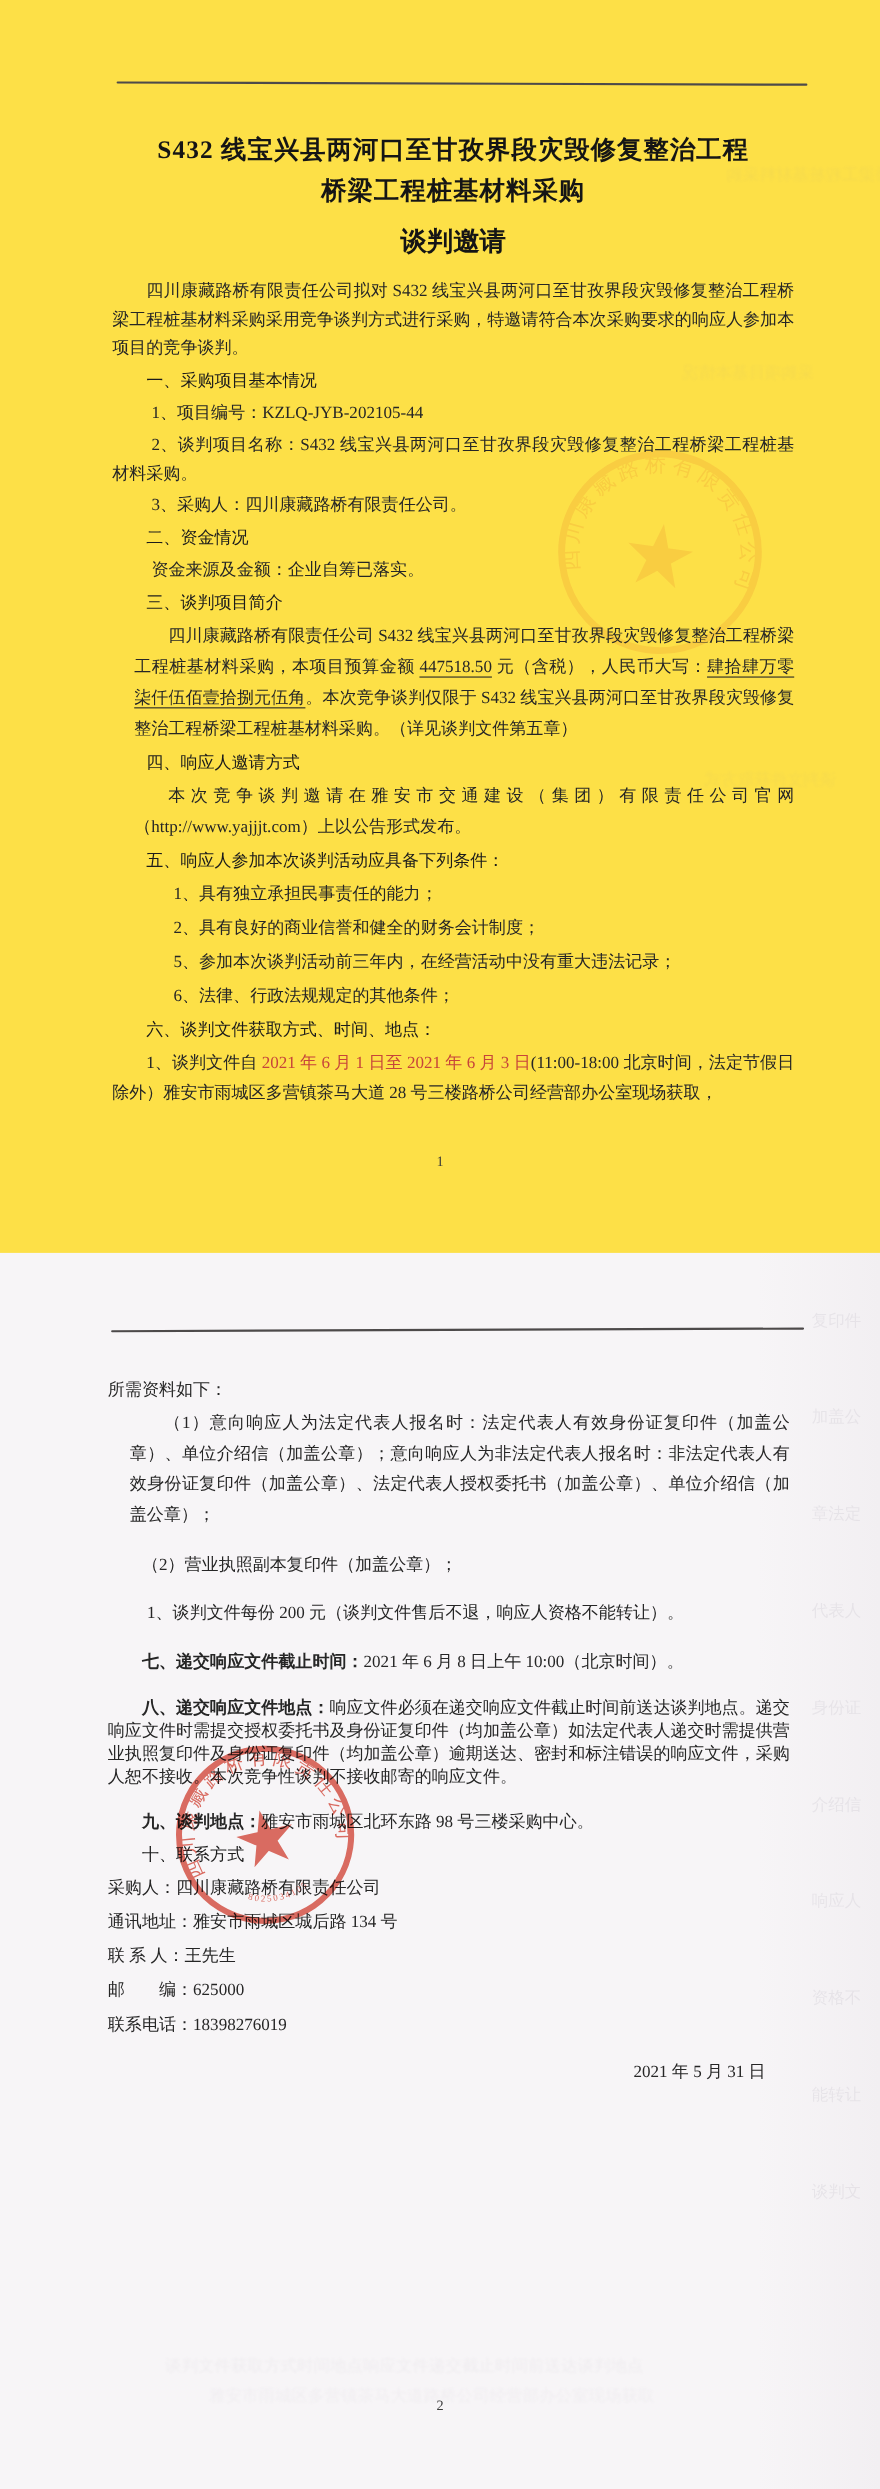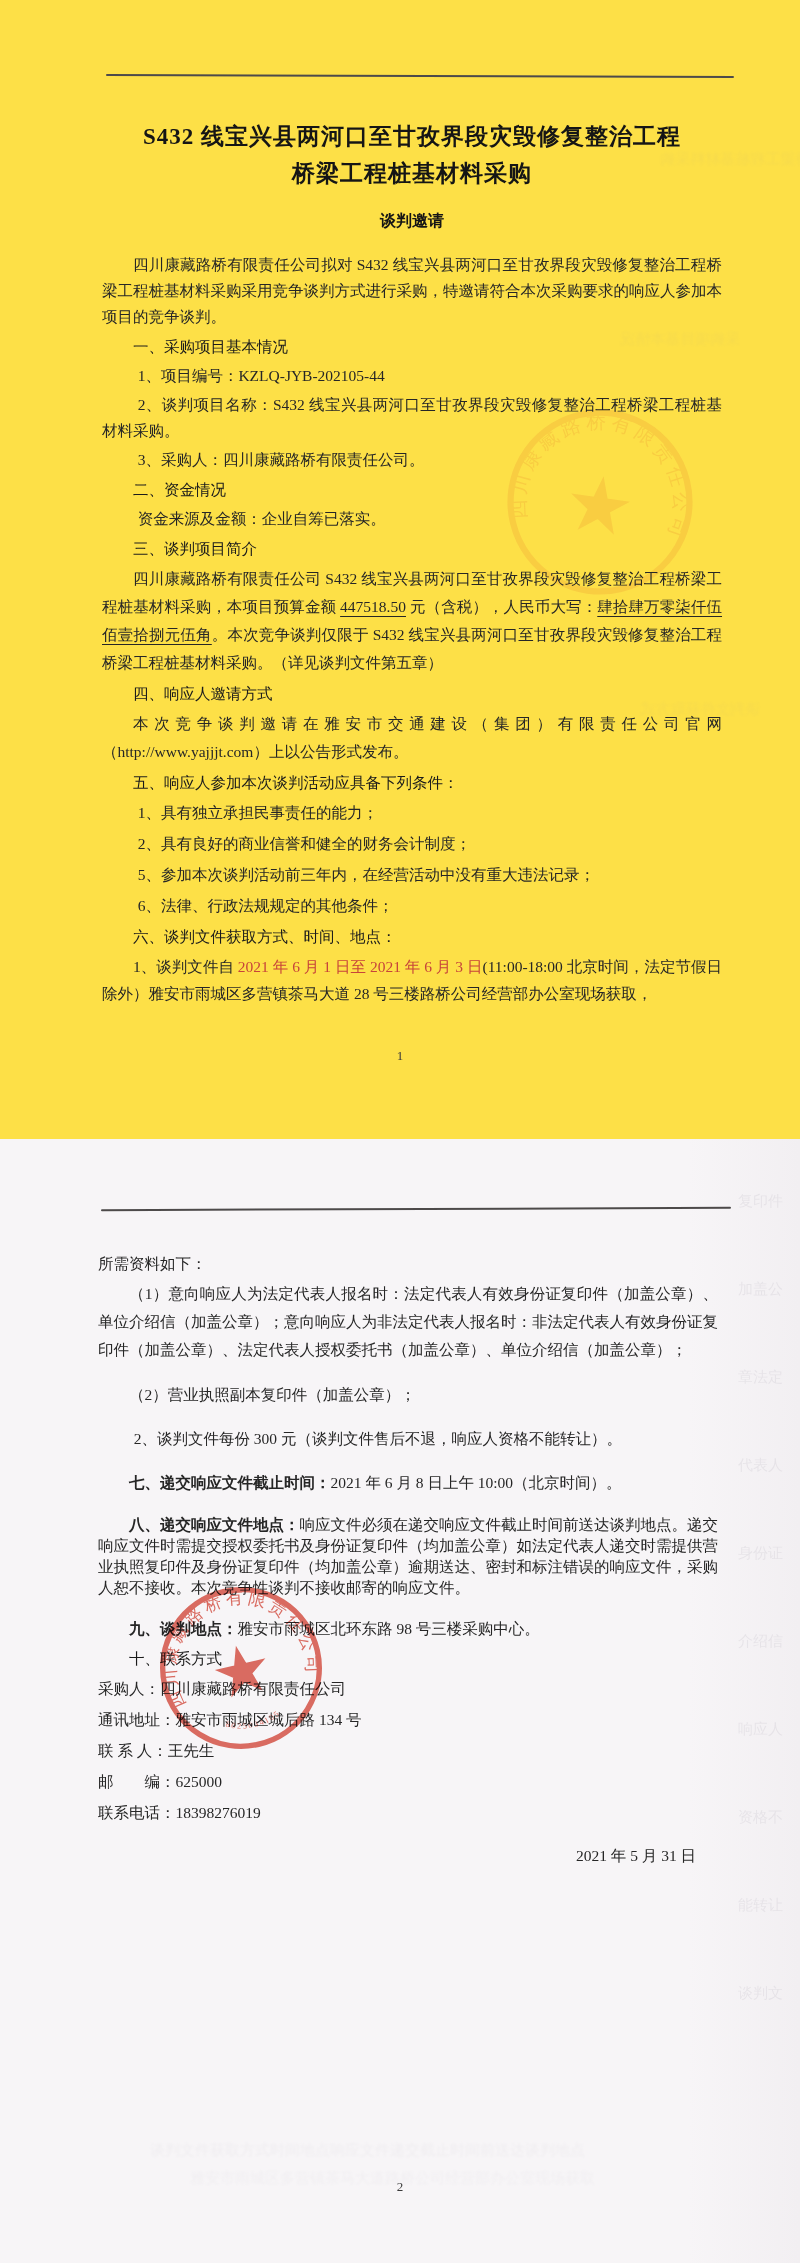--- a/index.html
+++ b/index.html
@@ -19,23 +19,23 @@
 
   .content{position:relative;font-size:15.5px;line-height:26px;text-align:justify;}
   #page1 .content{margin:0 78px 0 102px;}
   #page2 .content{margin:0 82px 0 98px;}
 
   p{margin:3px 0 0;}
   .indent{text-indent:2em;}
   .h{font-weight:400;text-indent:2em;color:#1b1b1b;margin-top:4px;}
   .item{text-indent:2.3em;}
   .title{margin-top:118px;text-align:center;font-weight:700;font-size:23px;line-height:37px;letter-spacing:1px;color:#151515;text-indent:0;}
-  .subtitle{margin-top:15px;text-align:center;font-weight:700;font-size:16px;line-height:27px;color:#151515;}
+  .subtitle{margin-top:15px;text-align:center;font-weight:700;font-size:24px;line-height:27px;color:#151515;}
   .mt6{margin-top:18px;}
-  .lh28{line-height:28px;}
+  .lh28{line-height:28px;margin-left:20px;}
   .lh27{line-height:27px;}
   .lh31{line-height:21px;}
   .red{color:#c7443a;}
   .u{text-decoration:underline;text-underline-offset:4px;}
   .pageno{position:absolute;left:0;width:100%;text-align:center;font-size:13px;color:#3a3a3a;}
   .p1n{top:1048px;}
   .p2n{top:1040px;}
   .contact p{line-height:29px;margin-top:2px;}
   .docdate{text-align:right;margin-top:16px;padding-right:22px;}
 
@@ -124,21 +124,21 @@
     <div>能转让</div>
     <div>谈判文</div>
   </div>
   <div class="ghost g-b1">谈判文件获取方式时间地点响应文件递交截止时间前送达谈判地点</div>
   <div class="ghost g-b2">雅安市雨城区多营镇茶马大道路桥公司经营部办公室现场获取</div>
 
   <div class="content">
     <p style="margin-top:112px;">所需资料如下：</p>
     <p class="indent lh28">（1）意向响应人为法定代表人报名时：法定代表人有效身份证复印件（加盖公章）、单位介绍信（加盖公章）；意向响应人为非法定代表人报名时：非法定代表人有效身份证复印件（加盖公章）、法定代表人授权委托书（加盖公章）、单位介绍信（加盖公章）；</p>
     <p class="indent mt6">（2）营业执照副本复印件（加盖公章）；</p>
-    <p class="item mt6">2、谈判文件每份 300 元（谈判文件售后不退，响应人资格不能转让）。</p>
+    <p class="item mt6">1、谈判文件每份 200 元（谈判文件售后不退，响应人资格不能转让）。</p>
 
     <p class="indent mt6"><b>七、递交响应文件截止时间：</b><span>2021 年 6 月 8 日上午 10:00（北京时间）。</span></p>
 
     <p class="indent lh31 mt6"><b>八、递交响应文件地点：</b><span>响应文件必须在递交响应文件截止时间前送达谈判地点。递交响应文件时需提交授权委托书及身份证复印件（均加盖公章）如法定代表人递交时需提供营业执照复印件及身份证复印件（均加盖公章）逾期送达、密封和标注错误的响应文件，采购人恕不接收。本次竞争性谈判不接收邮寄的响应文件。</span></p>
 
     <p class="indent mt6"><b>九、谈判地点：</b><span>雅安市雨城区北环东路 98 号三楼采购中心。</span></p>
 
     <p class="h">十、联系方式</p>
 
     <div class="contact">

